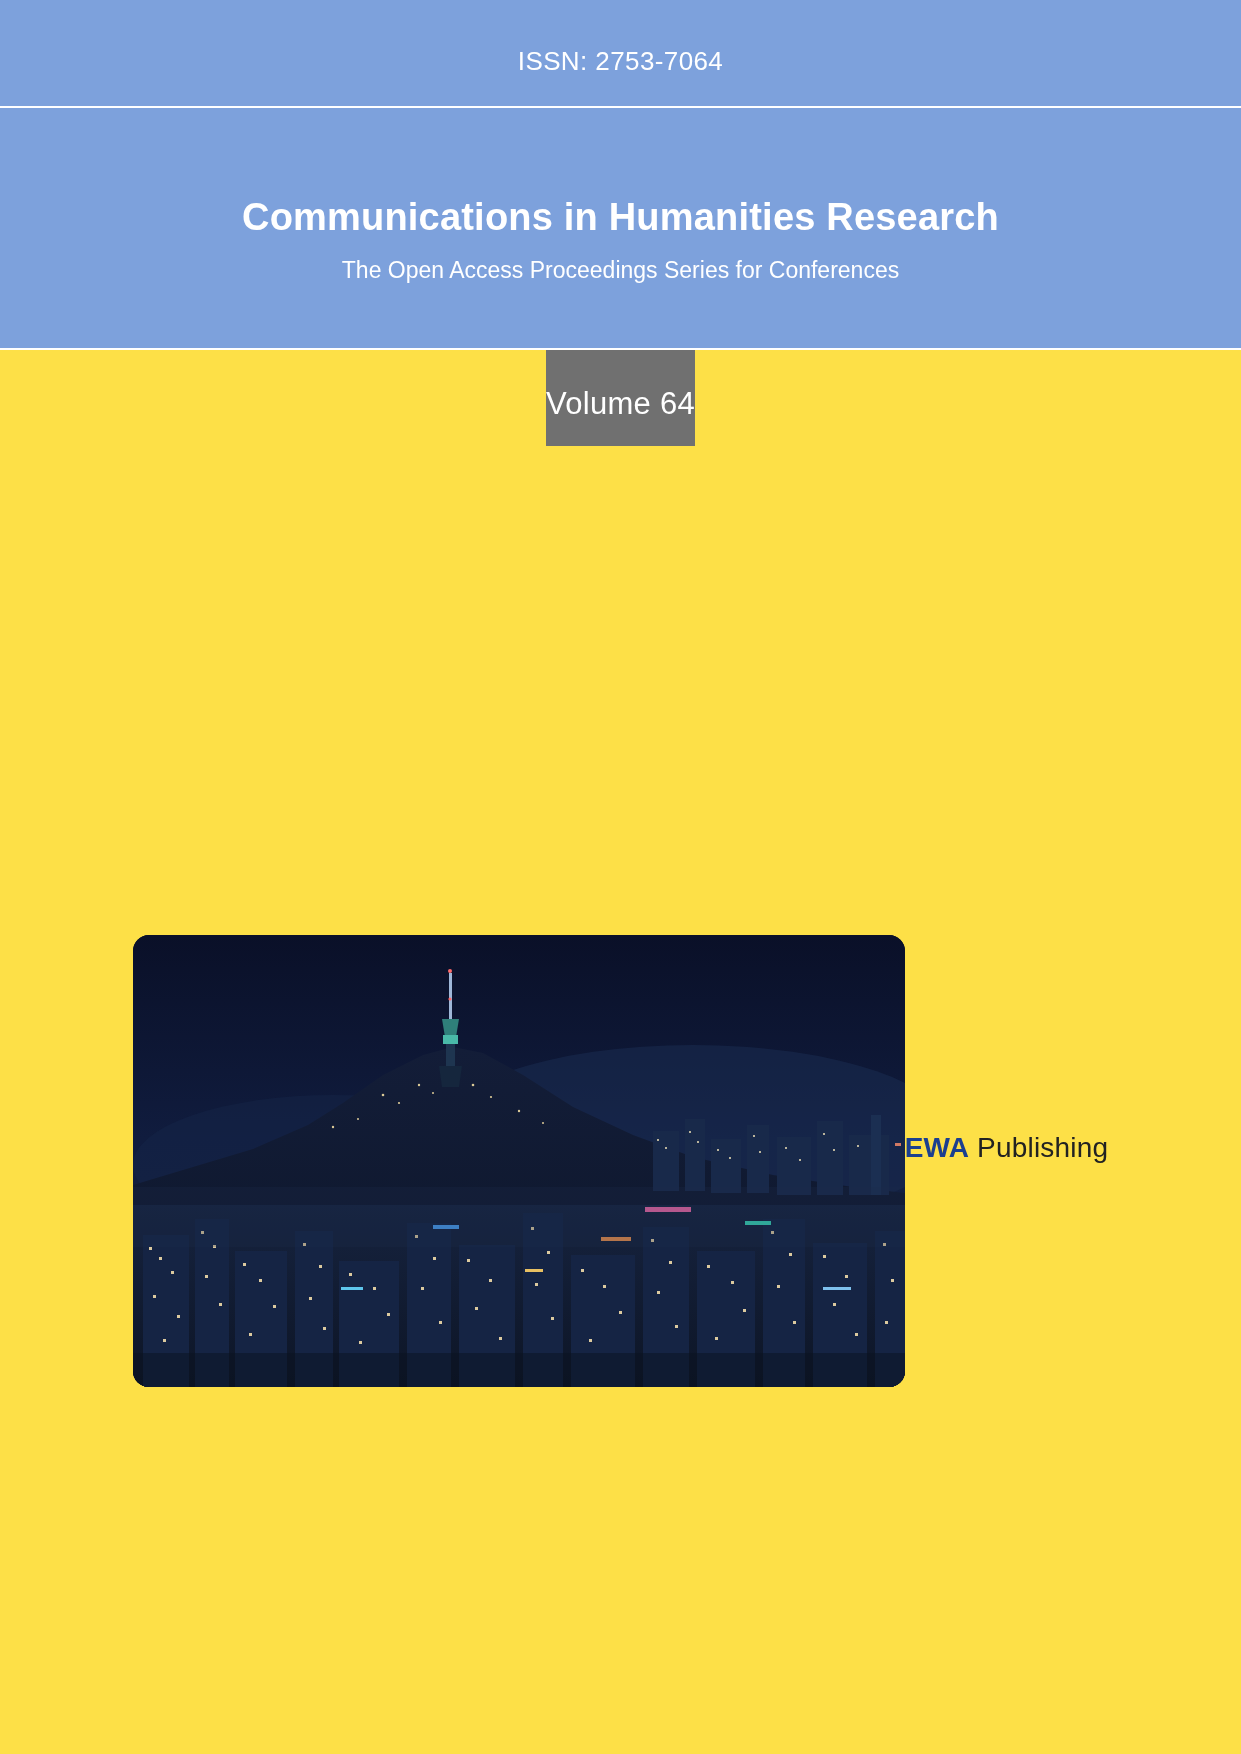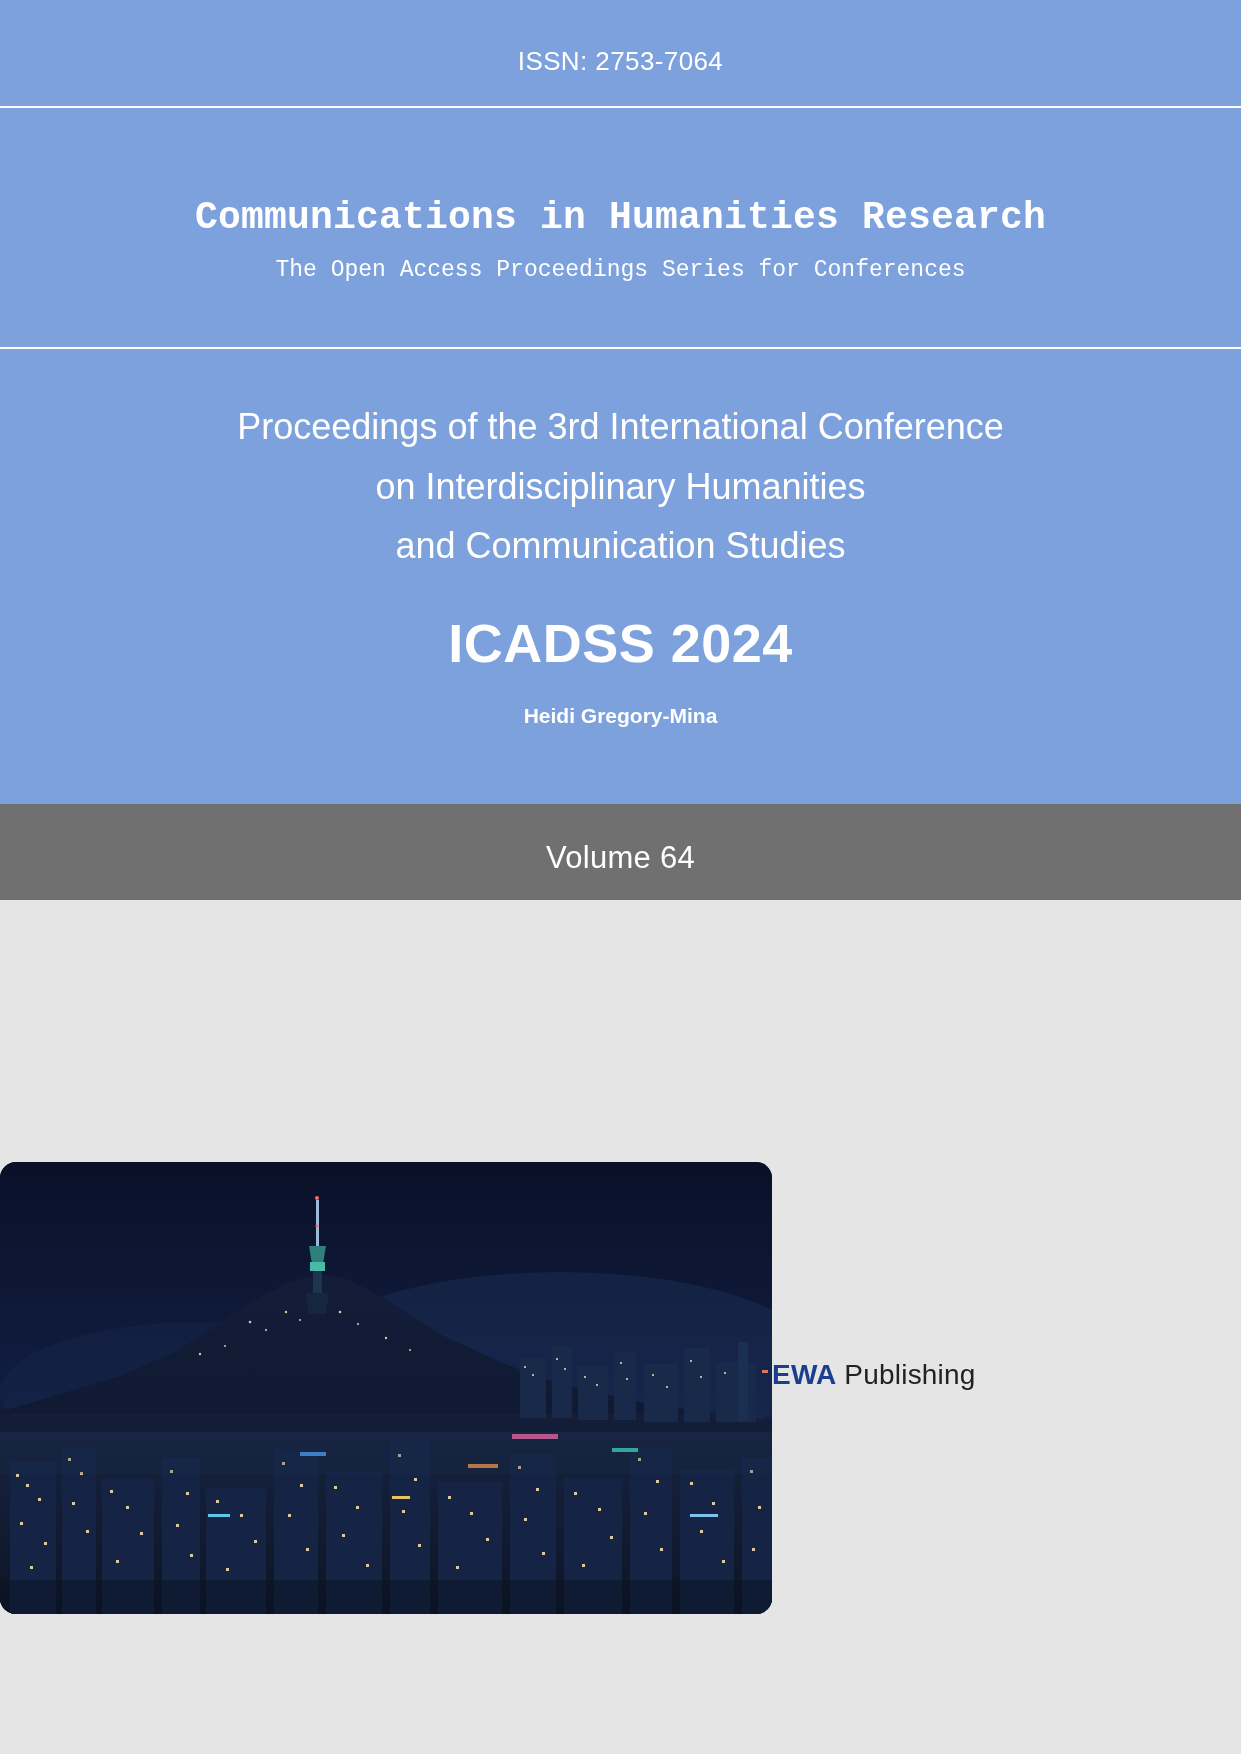--- a/index.html
+++ b/index.html
@@ -12,23 +12,24 @@
     height: 1754px;
     font-family: "Liberation Sans", sans-serif;
     overflow: hidden;
     position: relative;
   }
 
   .cover {
     width: 1241px;
     height: 1754px;
     position: relative;
-    background: #e5e5e5;
+    background: #fde047;
     display: flex;
     flex-direction: column;
+    align-items: center;
   }
 
   
   .banner {
     background: #7da1dc;
     color: #ffffff;
     width: 100%;
     padding: 0;
     box-sizing: border-box;
   }
@@ -46,21 +47,20 @@
 
   .rule {
     height: 2px;
     background: #ffffff;
     width: 100%;
   }
 
   .series-block {
     text-align: center;
     padding: 88px 0 64px 0;
-    font-family: Liberation Mono, monospace;
   }
   .series-title {
     font-size: 38px;
     font-weight: 600;
     letter-spacing: 0.2px;
     color: #ffffff;
     margin-bottom: 18px;
   }
   .series-subtitle {
     font-size: 23px;
@@ -148,27 +148,20 @@
 
     <div class="rule"></div>
 
     <div class="series-block">
       <div class="series-title">Communications in Humanities Research</div>
       <div class="series-subtitle">The Open Access Proceedings Series for Conferences</div>
     </div>
 
     <div class="rule"></div>
 
-    <div class="proceedings-block">
-      <div class="proc-line">Proceedings of the 3rd International Conference</div>
-      <div class="proc-line">on Interdisciplinary Humanities</div>
-      <div class="proc-line">and Communication Studies</div>
-      <div class="acronym">ICADSS 2024</div>
-      <div class="editor">Heidi Gregory-Mina</div>
-    </div>
 
   </div>
 
   <div class="volume-bar">Volume 64</div>
 
   <div class="lower">
 
     <div class="cover-image">
       <svg width="772" height="452" viewBox="0 0 772 452" xmlns="http://www.w3.org/2000/svg">
         <defs>

